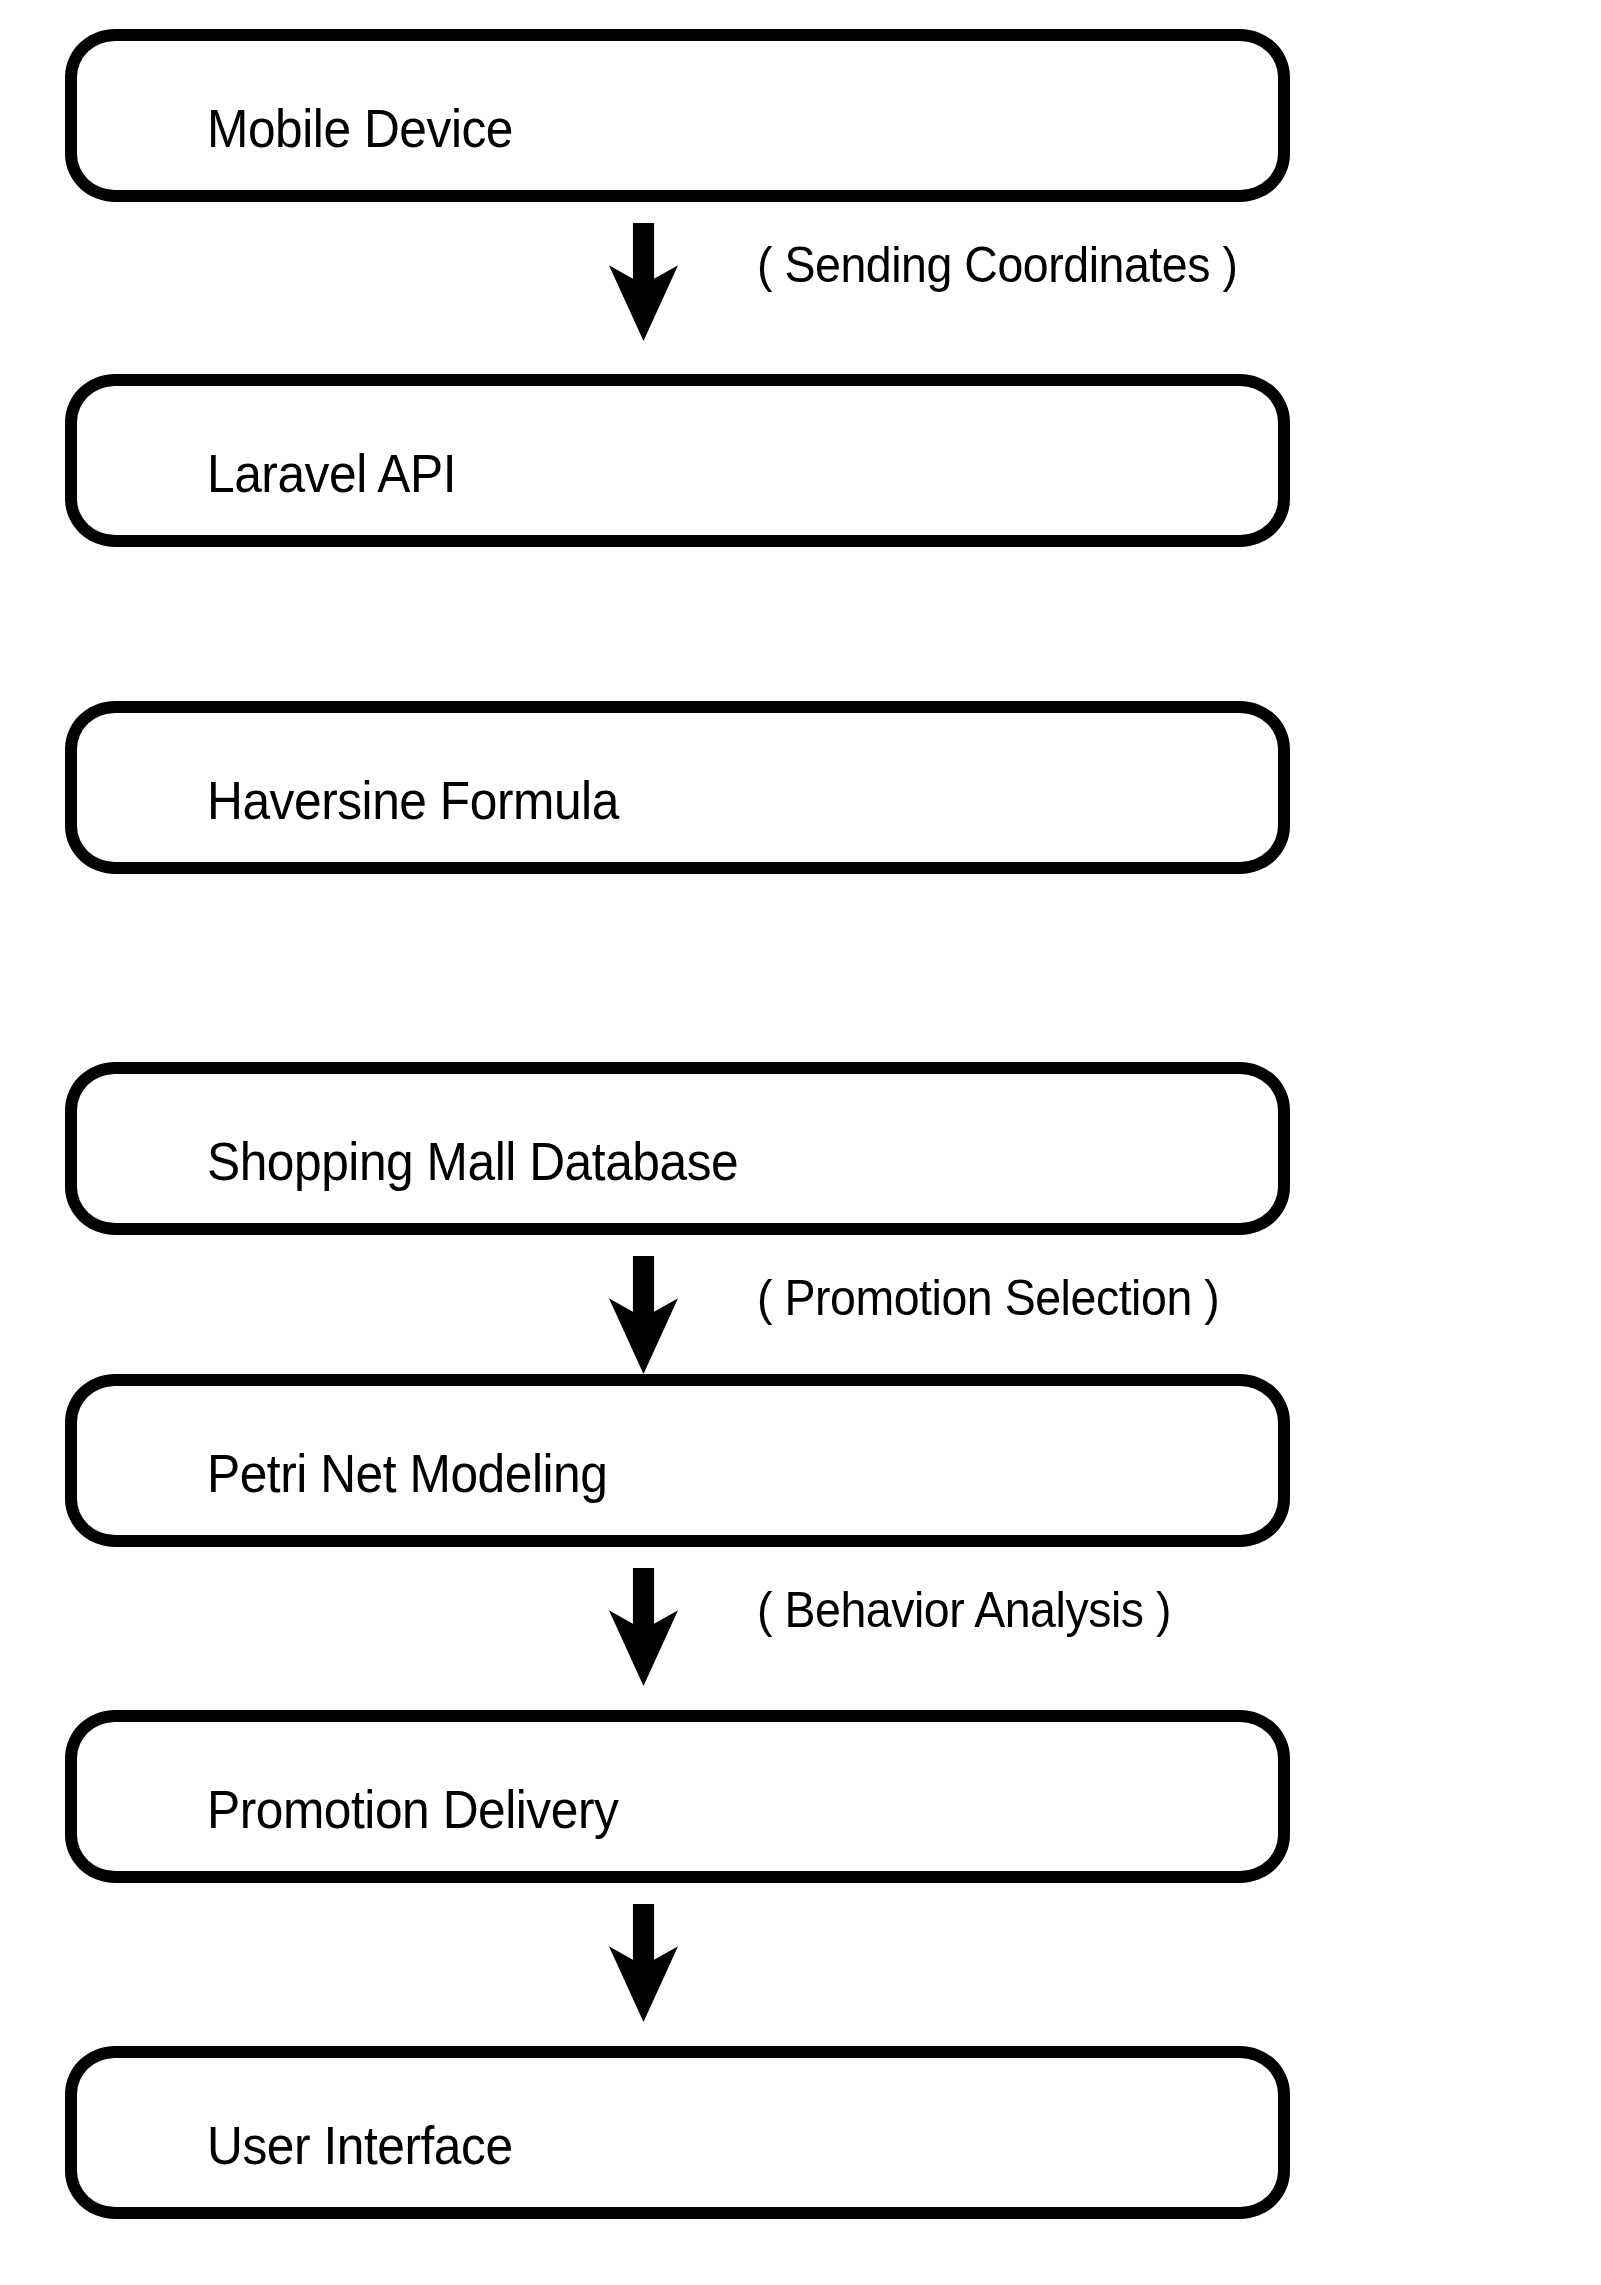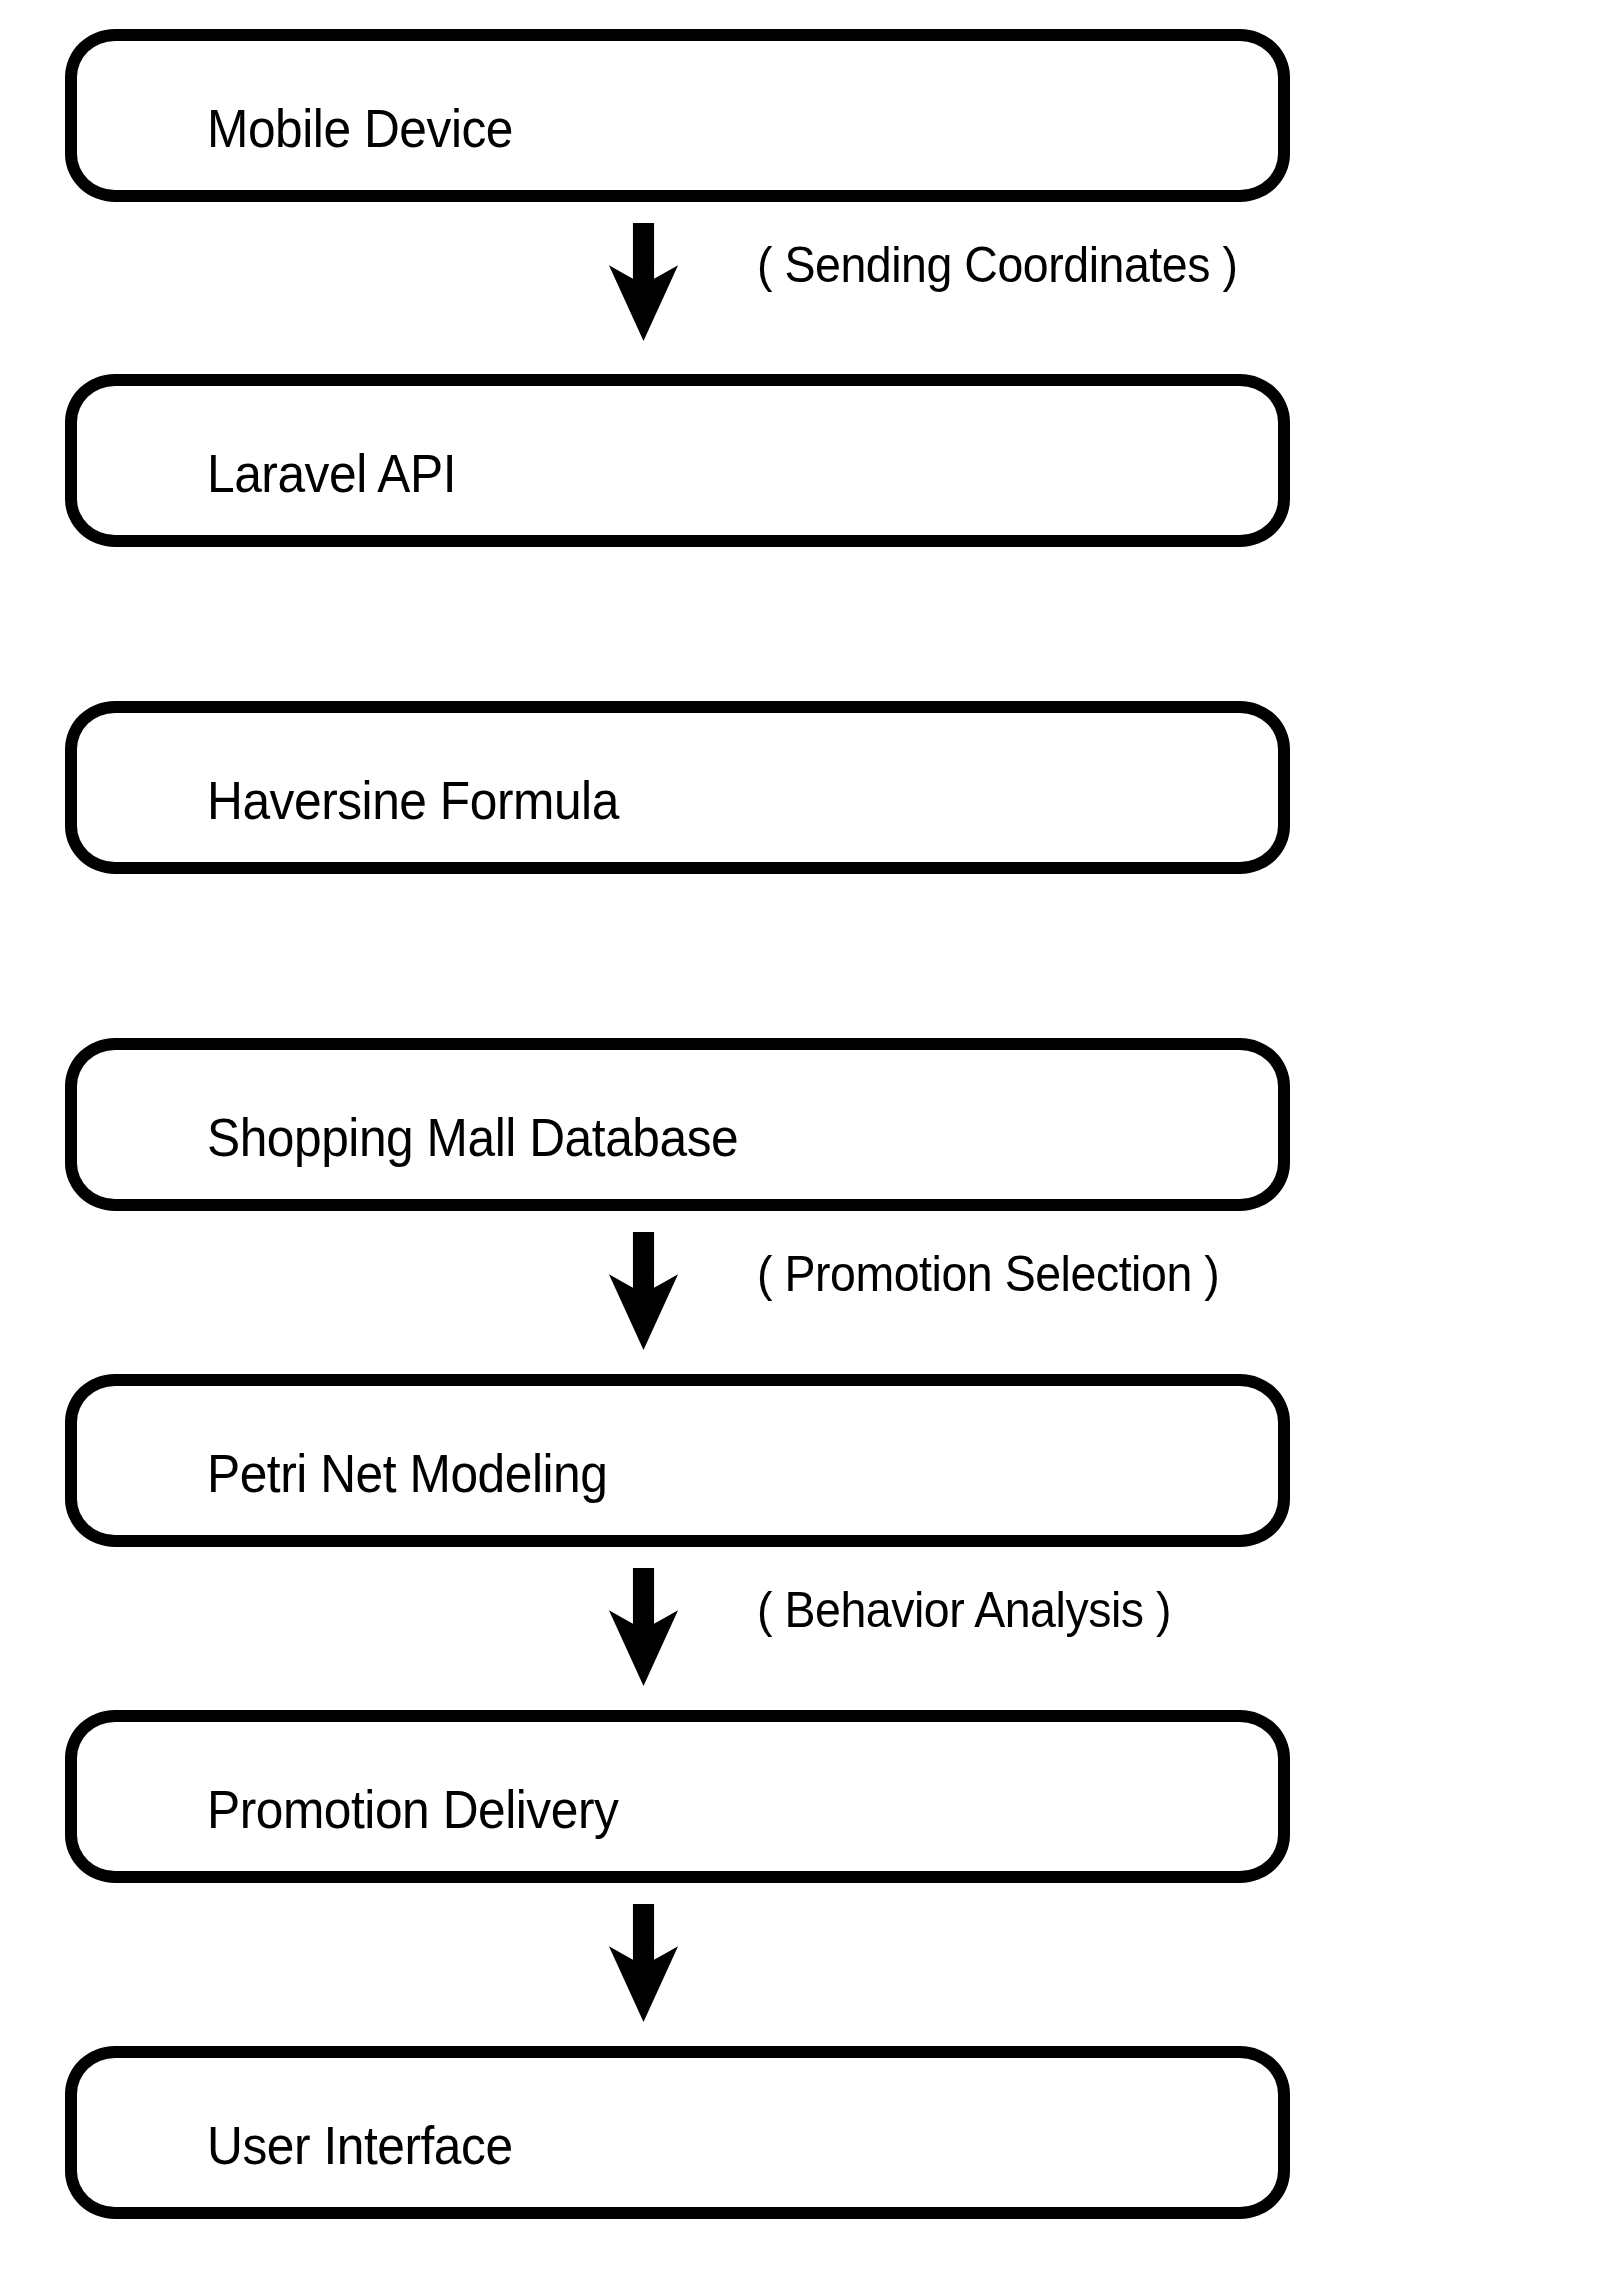--- a/index.html
+++ b/index.html
@@ -107,21 +107,21 @@
         <span class="node-label">Laravel API</span>
       </div>
     </div>
 
     <div class="row" style="top:701px;">
       <div class="node-box">
         <span class="node-label">Haversine Formula</span>
       </div>
     </div>
 
-    <div class="row" style="top:1038px;">
+    <div class="row" style="top:1062px;">
       <div class="node-box">
         <span class="node-label">Shopping Mall Database</span>
       </div>
       <div class="connector">
         <svg class="arrow-svg" viewBox="0 0 80 125" aria-hidden="true">
           <path d="M29,0 L51,0 L51,58 L76,44 L40,123 L4,44 L29,58 Z" fill="#000000"></path>
         </svg>
         <span class="edge-label">( Promotion Selection )</span>
       </div>
     </div>

